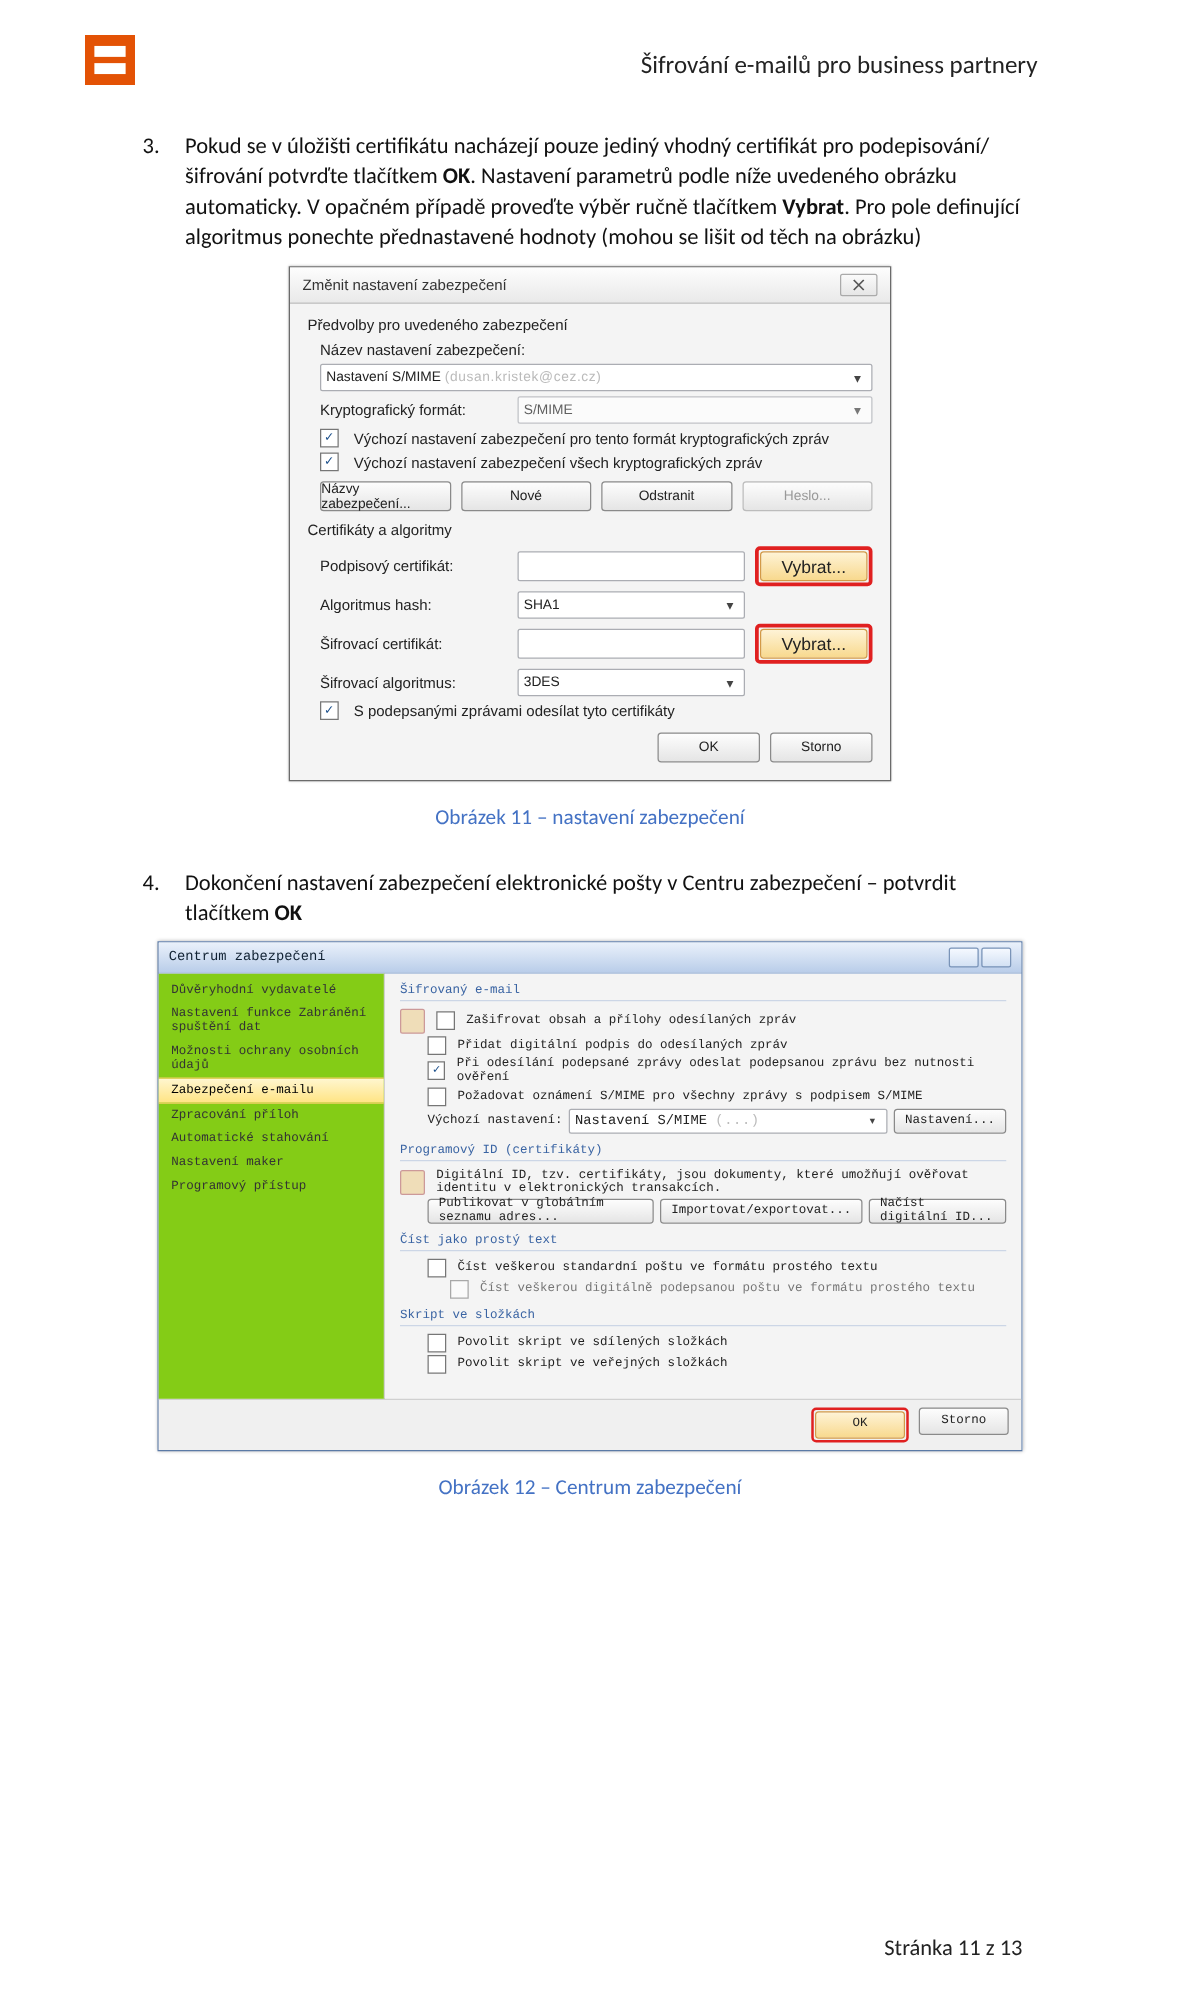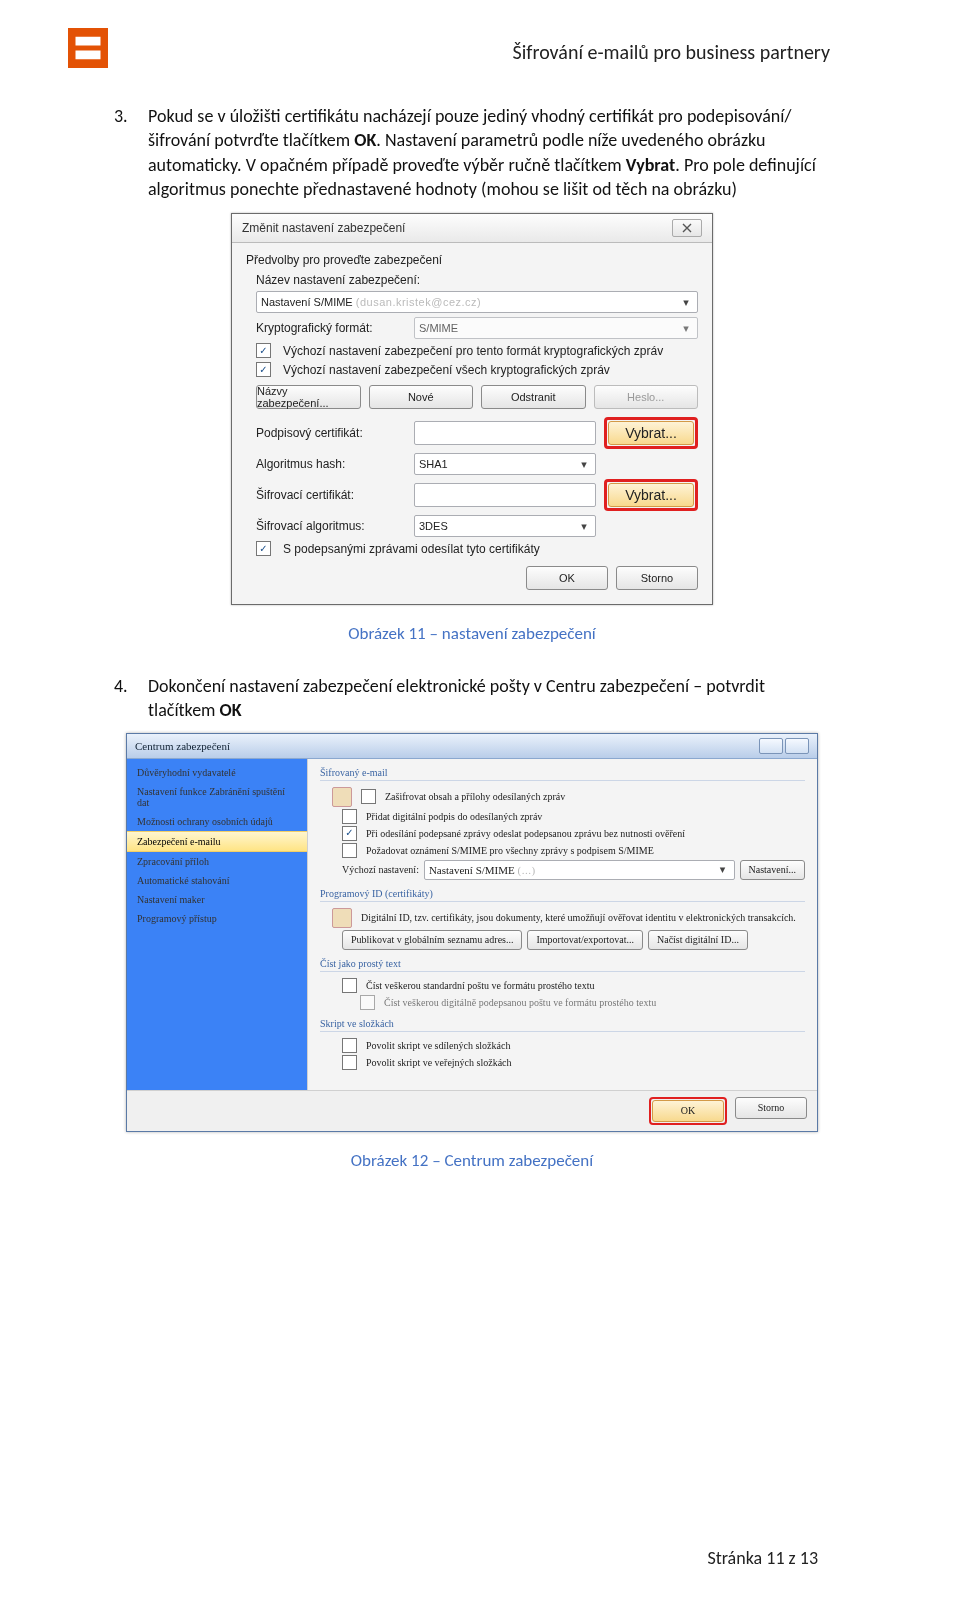--- a/index.html
+++ b/index.html
@@ -28,33 +28,33 @@
   .chk.c::after{content:"✓";font-size:10px;line-height:1;color:#1a4e8a}
   .btnrow{display:flex;gap:8px;margin:8px 0}
   .wbtn{flex:1;height:22px;border:1px solid #8a8a8a;border-radius:3px;background:linear-gradient(#fdfdfd,#e5e5e5);display:flex;align-items:center;justify-content:center;font-size:11px;color:#222}
   .wbtn.dis{color:#999;border-color:#bcbcbc}
   .vyb{width:84px;height:22px;border:1px solid #d39a47;border-radius:3px;background:linear-gradient(#fef3d6,#f8d98e);display:flex;align-items:center;justify-content:center;font-size:14px}
   .hl{border:3px solid #e02020;border-radius:4px;padding:1px}
   .okrow{display:flex;justify-content:flex-end;gap:8px;margin-top:10px}
   .blur{color:#bbb;letter-spacing:0.5px}
 
   
-  .tc{width:690px;margin:10px auto 0 auto;border:1px solid #5b7aa6;font-family:Liberation Serif, serif;font-size:10px;color:#222;box-shadow:0 0 3px rgba(0,0,0,.3)}
+  .tc{width:690px;margin:10px auto 0 auto;border:1px solid #5b7aa6;font-family:Liberation Mono, monospace;font-size:10px;color:#222;box-shadow:0 0 3px rgba(0,0,0,.3)}
   .tc .ttl2{background:linear-gradient(#eaf1fb,#b9cde9);padding:4px 8px;display:flex;justify-content:space-between;align-items:center;font-size:11px;color:#123;border-bottom:1px solid #8ba8cf}
   .tc .winbtns{display:flex;gap:2px}
   .tc .winbtns span{width:22px;height:14px;border:1px solid #7a94b8;border-radius:2px;background:linear-gradient(#f5f9ff,#d3e1f3);display:inline-block}
   .tc-body{display:flex;background:#f4f4f4}
-  .side{width:180px;border-right:1px solid #d0d0d0;background:#3b82f6;padding:4px 0}
+  .side{width:180px;border-right:1px solid #d0d0d0;background:#84cc16;padding:4px 0}
   .side .it{padding:4px 10px;font-size:10px;color:#333}
   .side .it.sel{background:linear-gradient(#fff6cf,#ffe484);border-top:1px solid #f3cf67;border-bottom:1px solid #f3cf67;color:#000}
   .main{flex:1;padding:8px 12px 12px 12px}
   .grp{margin-bottom:8px}
   .grp .gh{color:#3a64a3;font-size:10px;padding-bottom:2px;border-bottom:1px solid #ccd6e6;margin-bottom:6px}
   .gline{display:flex;align-items:center;gap:5px;font-size:10px;margin:2px 0 2px 22px}
-  .gline.first{margin-left:12px}
+  .gline.first{margin-left:0}
   .ico{width:18px;height:18px;background:#efddb8;border:1px solid #c99;border-radius:2px;display:inline-block;margin-right:4px;flex:none}
   .sm-btn{height:18px;border:1px solid #8a8a8a;border-radius:3px;background:linear-gradient(#fdfdfd,#e5e5e5);padding:0 8px;display:inline-flex;align-items:center;font-size:10px}
   .tc .foot{padding:6px 10px;display:flex;justify-content:flex-end;gap:8px;border-top:1px solid #d0d0d0;background:#f0f0f0}
   .tc .foot .wbtn{flex:none;width:70px;height:20px;font-size:10px}
   .ft-page{position:absolute;bottom:40px;right:102px;font-size:18px;color:#222}
 </style>
 </head>
 <body>
 
 <div class="page">
@@ -76,21 +76,21 @@
   <div class="dlg">
     <div class="ttl">
       <span>Změnit nastavení zabezpečení</span>
       <span class="close">
           <svg viewBox="0 0 10 10">
             <path d="M1 1 L9 9 M9 1 L1 9" stroke="#555" stroke-width="1.4"></path>
           </svg>
         </span>
     </div>
     <div class="inner">
-      <div class="sect">Předvolby pro proveďte zabezpečení</div>
+      <div class="sect">Předvolby pro uvedeného zabezpečení</div>
       <div style="padding-left:10px">
         <div>Název nastavení zabezpečení:</div>
         <div class="row">
           <div class="combo">
             <span><span>Nastavení S/MIME</span> <span class="blur">(dusan.kristek@cez.cz)</span></span>
             <span class="arrow">▾</span>
           </div>
         </div>
         <div class="row">
           <div class="lbl">Kryptografický formát:</div>
@@ -107,20 +107,21 @@
             <span class="chk c"></span>
             <span>Výchozí nastavení zabezpečení všech kryptografických zpráv</span>
           </div>
         <div class="btnrow">
           <div class="wbtn">Názvy zabezpečení...</div>
           <div class="wbtn">Nové</div>
           <div class="wbtn">Odstranit</div>
           <div class="wbtn dis">Heslo...</div>
         </div>
       </div>
+      <div class="sect">Certifikáty a algoritmy</div>
       <div style="padding-left:10px">
         <div class="row">
           <div class="lbl">Podpisový certifikát:</div>
           <input class="inpt blur" readonly="" style="">
           <span class="hl">
               <div class="vyb">Vybrat...</div>
             </span>
         </div>
         <div class="row">
           <div class="lbl">Algoritmus hash:</div>

